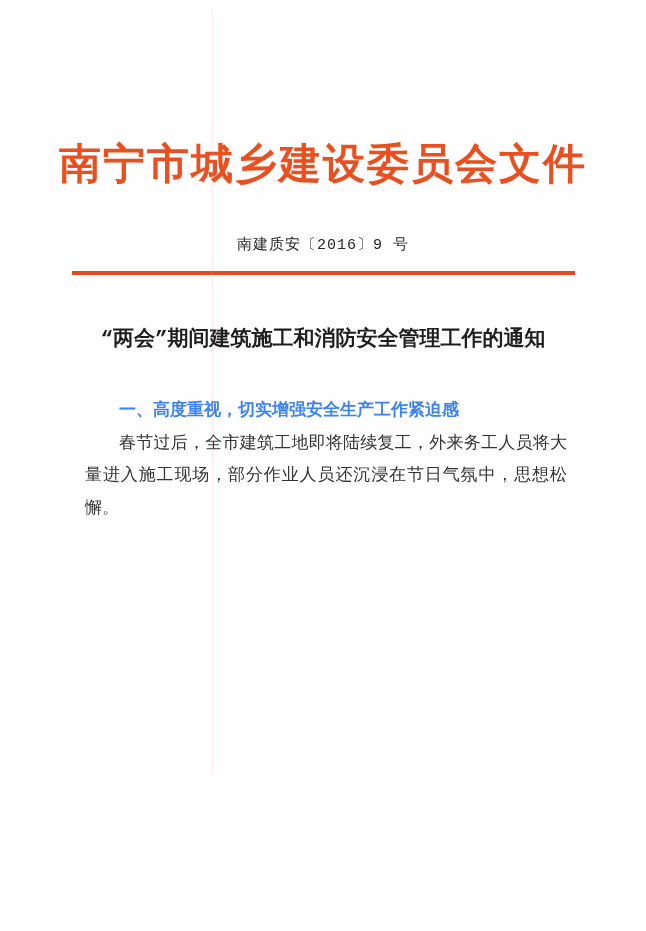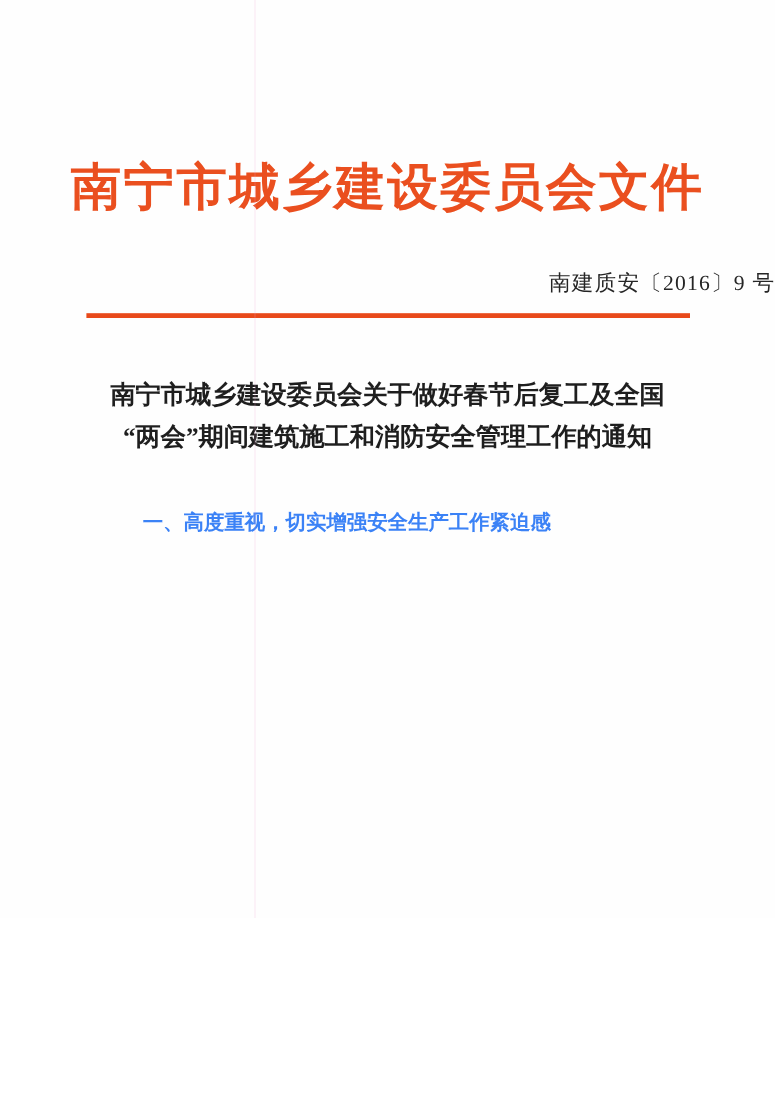--- a/index.html
+++ b/index.html
@@ -4,24 +4,24 @@
 <style>
   html, body {
     margin: 0;
     padding: 0;
     background: #ffffff;
   }
   .page {
     position: relative;
     width: 646px;
     height: 765px;
-    margin: 0 auto;
+    margin: 10px auto;
     background: #fefefe;
     overflow: hidden;
-    font-family: Liberation Serif, serif;
+    font-family: Liberation Mono, monospace;
     color: #2e2e2e;
   }
   
   .crease {
     position: absolute;
     left: 212px;
     top: 0;
     width: 1px;
     height: 100%;
     background: rgba(235, 160, 205, 0.22);
@@ -32,22 +32,22 @@
     text-align: center;
     font-size: 42px;
     line-height: 58px;
     font-weight: bold;
     letter-spacing: 2px;
     color: #ea4f1f;
     white-space: nowrap;
   }
   .doc-number {
     margin-top: 38px;
-    text-align: right;
-    font-size: 18px;
+    text-align: center;
+    font-size: 15px;
     line-height: 24px;
     color: #252525;
     letter-spacing: 1px;
   }
   .red-rule {
     margin: 13px auto 0 auto;
     width: 503px;
     height: 4px;
     background: #e8491a;
   }
@@ -95,23 +95,23 @@
 
   <div class="crease"></div>
 
   <div class="org-title">南宁市城乡建设委员会文件</div>
 
   <div class="doc-number">南建质安〔2016〕9 号</div>
 
   <div class="red-rule"></div>
 
   <div class="doc-title">
-    <div>南宁市城乡建设委员会关于做好春节后复工及全国</div>
     <div>“两会”期间建筑施工和消防安全管理工作的通知</div>
   </div>
 
   <div class="body-text">
     <p class="section-heading">一、高度重视，切实增强安全生产工作紧迫感</p>
+    <p class="indent">春节过后，全市建筑工地即将陆续复工，外来务工人员将大量进入施工现场，部分作业人员还沉浸在节日气氛中，思想松懈。</p>
   </div>
 
   <div class="page-number">1</div>
 
 </div>
 
 </body></html>

